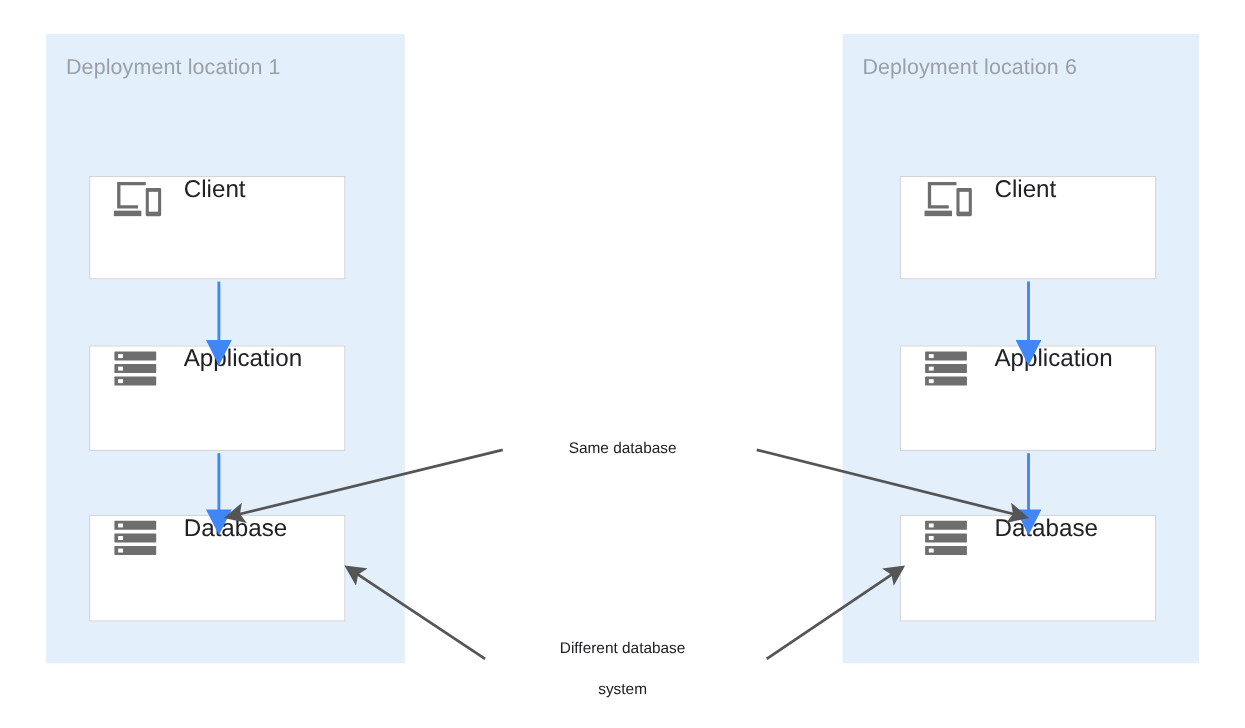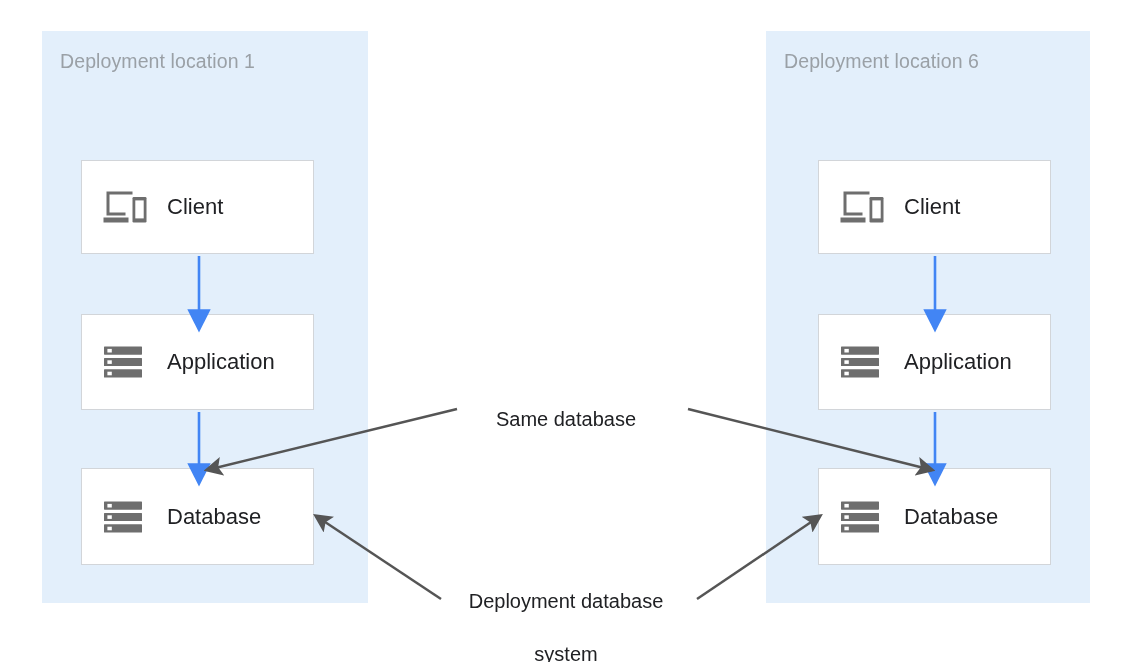--- a/index.html
+++ b/index.html
@@ -30,21 +30,20 @@
     white-space:nowrap;
   }
 
   
   .node{
     position:absolute;
     background:#ffffff;
     border:1px solid #d2d5d9;
     box-sizing:border-box;
     display:flex;
-    align-items:center;
     padding-left:21px;
   }
   .node .icon{
     flex:0 0 auto;
     width:46px;
     height:40px;
     display:block;
     margin-right:18px;
   }
   .node .node-label{
@@ -61,21 +60,21 @@
     width:1132px;
     height:662px;
     overflow:visible;
     pointer-events:none;
   }
 
   
   .annot-text{
     position:absolute;
     text-align:center;
-    font-size:20px;
+    font-size:14px;
     color:#202124;
     line-height:1.32;
     white-space:pre-line;
   }
 </style>
 </head>
 <body>
 
 <div id="canvas">
 
@@ -184,17 +183,17 @@
         <line x1="441" y1="599" x2="316" y2="516" marker-end="url(#gray-head)"></line>
         <line x1="697" y1="599" x2="820" y2="516" marker-end="url(#gray-head)"></line>
       </g>
   </svg>
 
   <div class="annot-text" id="annotation-same-api" style="left: 441px; top: 380px; width: 250px;">
     <div>Same database</div>
   </div>
 
   <div class="annot-text" id="annotation-different-system" style="left: 441px; top: 562px; width: 250px;">
-    <div>Deployment database</div>
+    <div>Different database</div>
     <div>system</div>
   </div>
 
 </div>
 
 </body></html>

